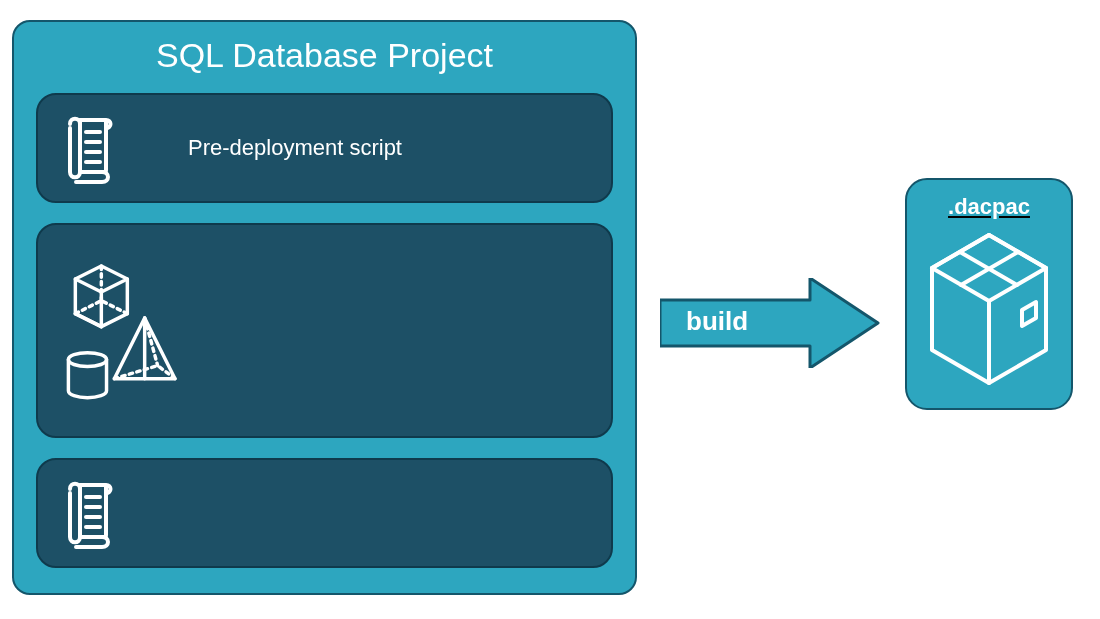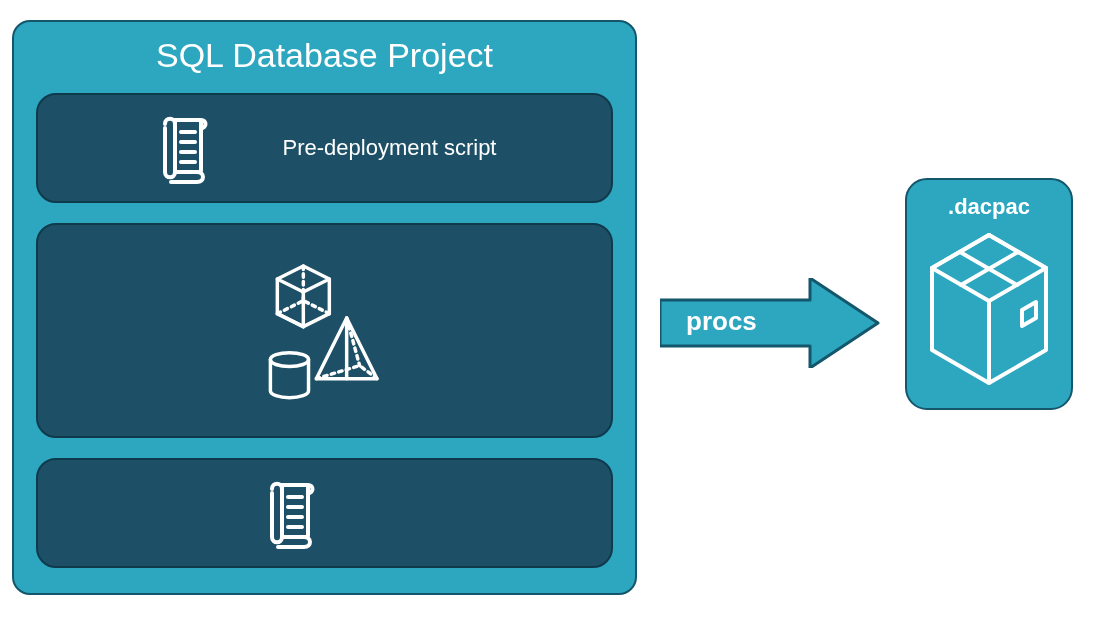--- a/index.html
+++ b/index.html
@@ -40,21 +40,20 @@
 
   .section {
     background: #1d5066;
     border: 2px solid #0f3a4c;
     border-radius: 20px;
     box-sizing: border-box;
     display: flex;
     align-items: center;
     margin-bottom: 20px;
     padding: 14px 20px;
-    justify-content: center;
   }
   .section.small { height: 110px; }
   .section.big   { height: 215px; }
 
   .section .icon-slot {
     width: 130px;
     display: flex;
     align-items: center;
     justify-content: flex-start;
     flex-shrink: 0;
@@ -91,20 +90,21 @@
     width: 168px;
     height: 232px;
     background: #2da6bf;
     border: 2px solid #14566b;
     border-radius: 22px;
     box-sizing: border-box;
     display: flex;
     flex-direction: column;
     align-items: center;
     padding-top: 14px;
+    text-decoration: underline;
   }
   .dacpac-label {
     color: #ffffff;
     font-size: 22px;
     font-weight: 700;
     margin-bottom: 10px;
   }
 </style>
 </head>
 <body>
@@ -179,21 +179,21 @@
           </g>
         </svg>
       </div>
     </div>
   </div>
 
   <div class="arrow">
     <svg width="220" height="90" viewBox="0 0 220 90">
       <polygon points="0,22 150,22 150,0 218,45 150,90 150,68 0,68" fill="#2da6bf" stroke="#14566b" stroke-width="3" stroke-linejoin="round"></polygon>
     </svg>
-    <div class="arrow-label">procs</div>
+    <div class="arrow-label">build</div>
   </div>
 
   <div class="dacpac-box">
     <div class="dacpac-label">.dacpac</div>
     <div>
       <svg width="130" height="160" viewBox="0 0 130 160">
         <g fill="none" stroke="#ffffff" stroke-width="4" stroke-linejoin="round" stroke-linecap="round">
 
           <polygon points="65,5 122,38 122,120 65,153 8,120 8,38"></polygon>
 

